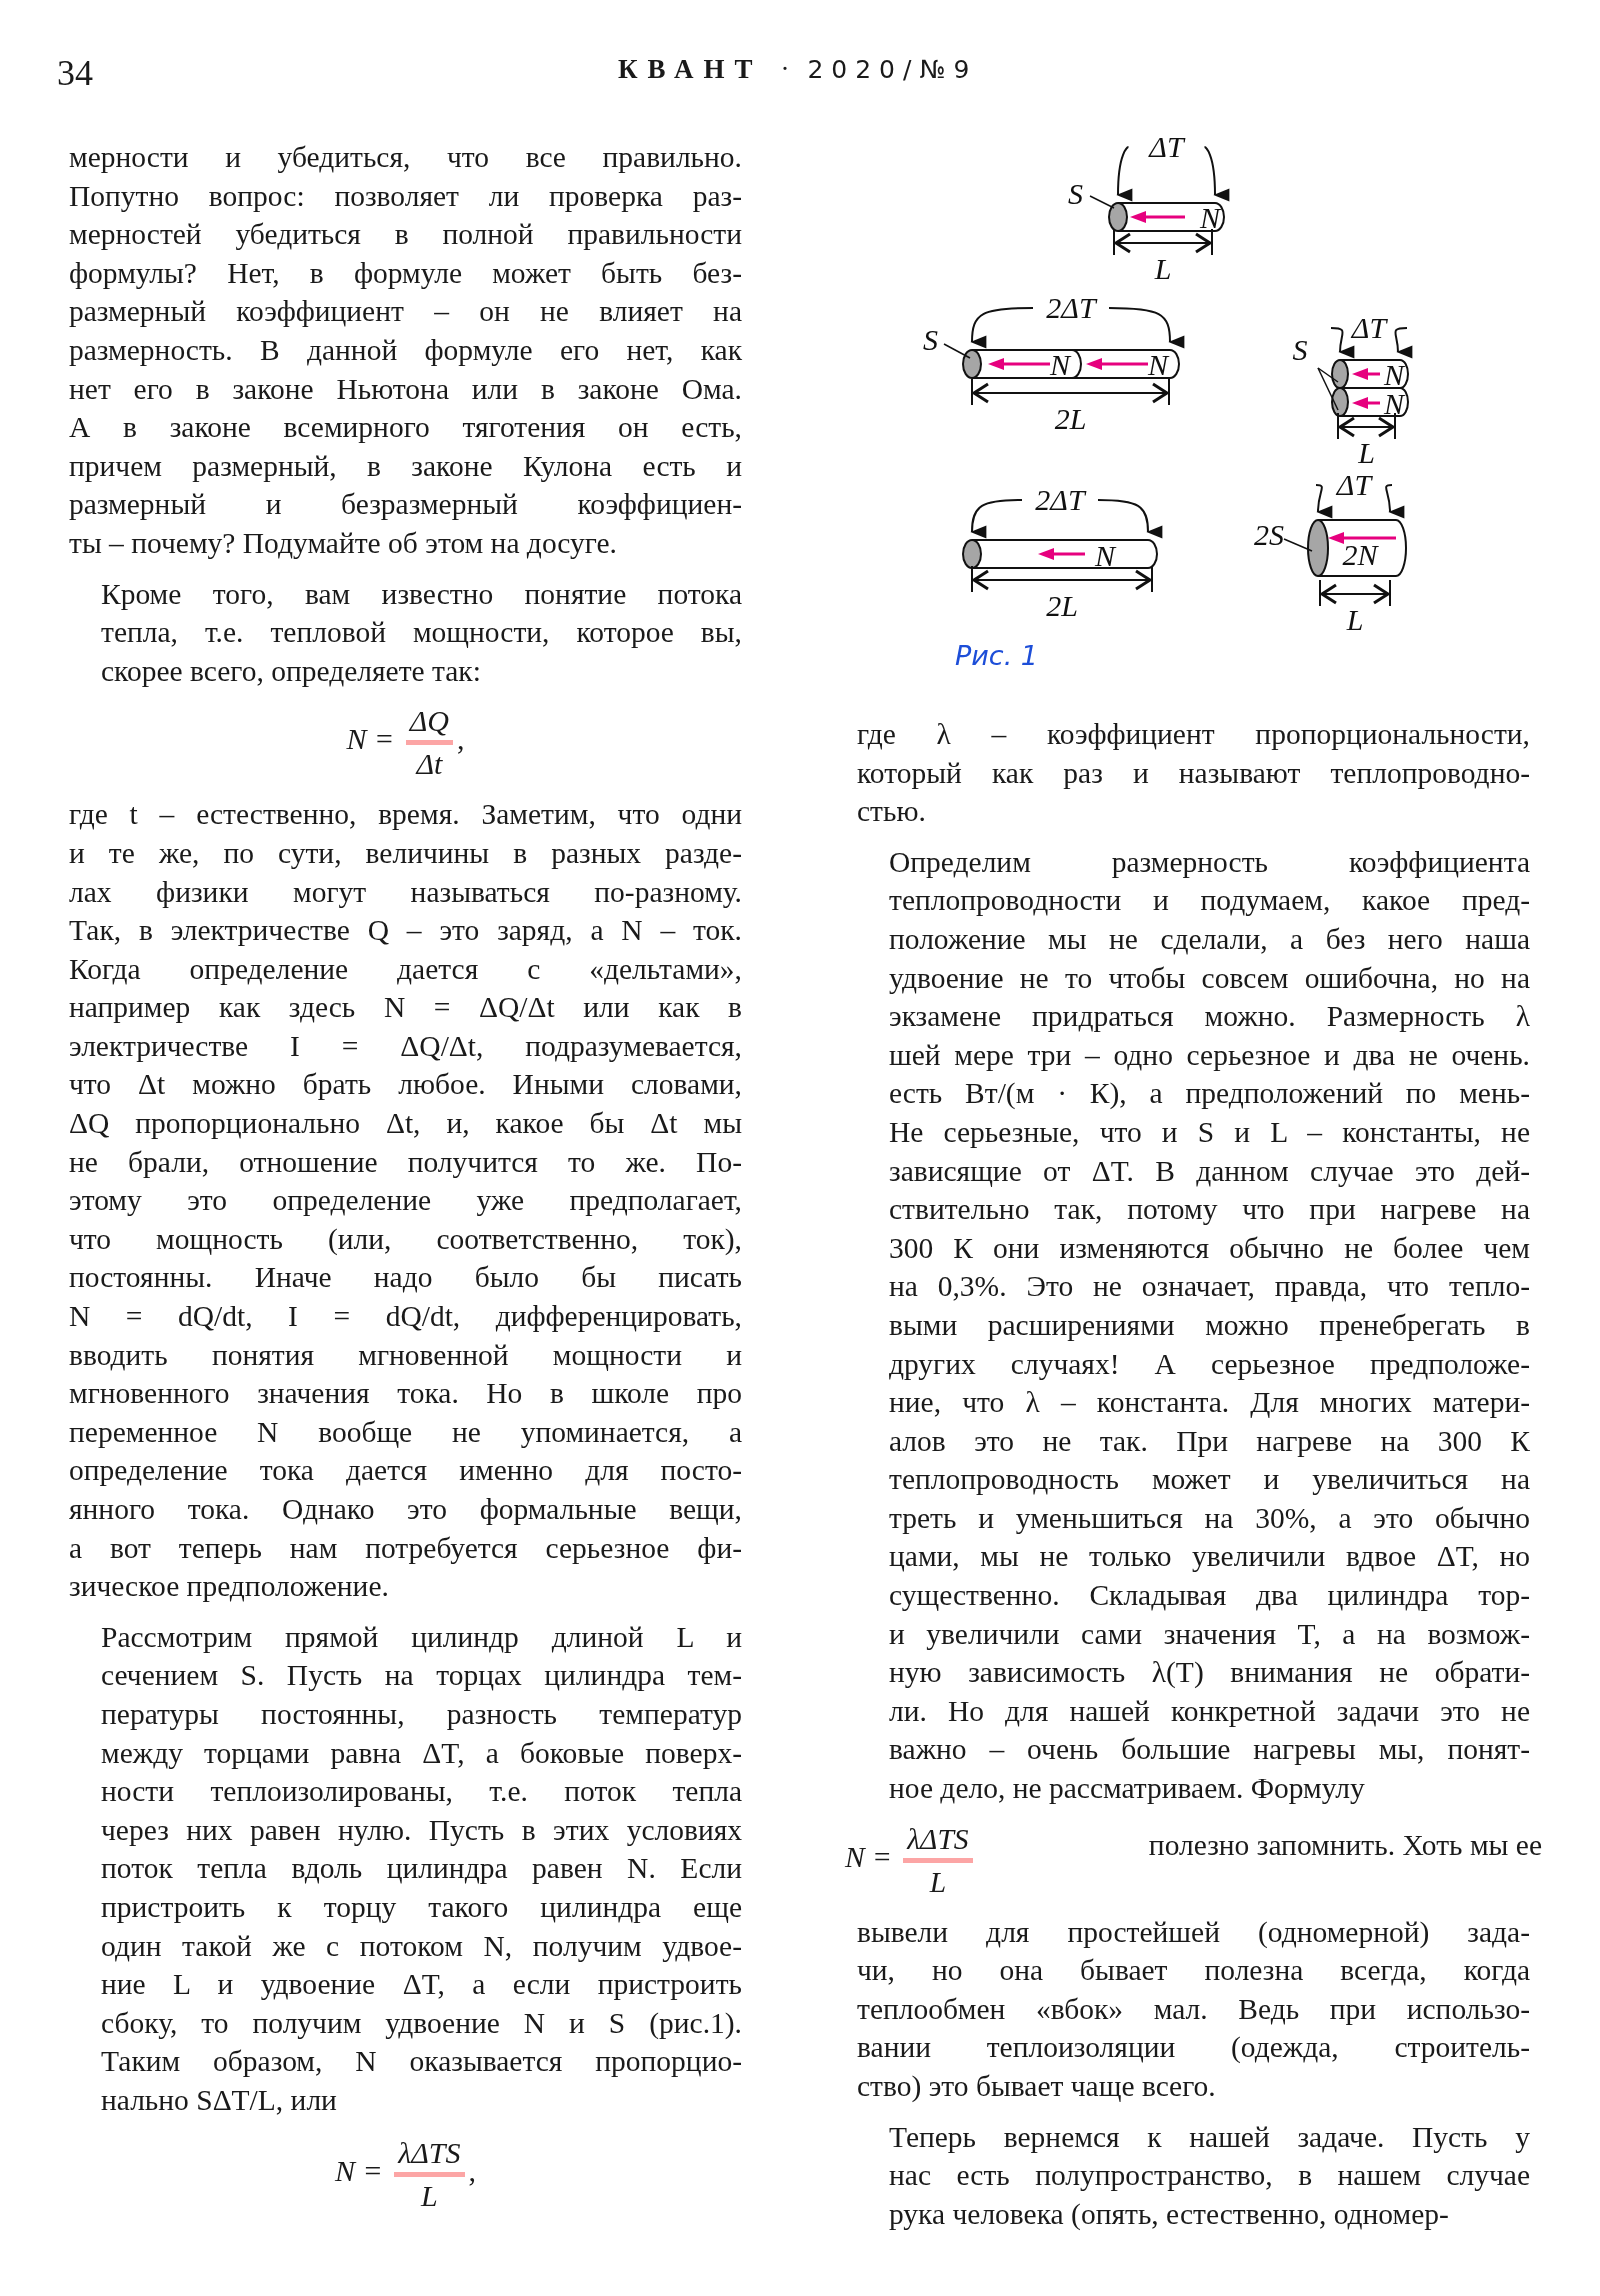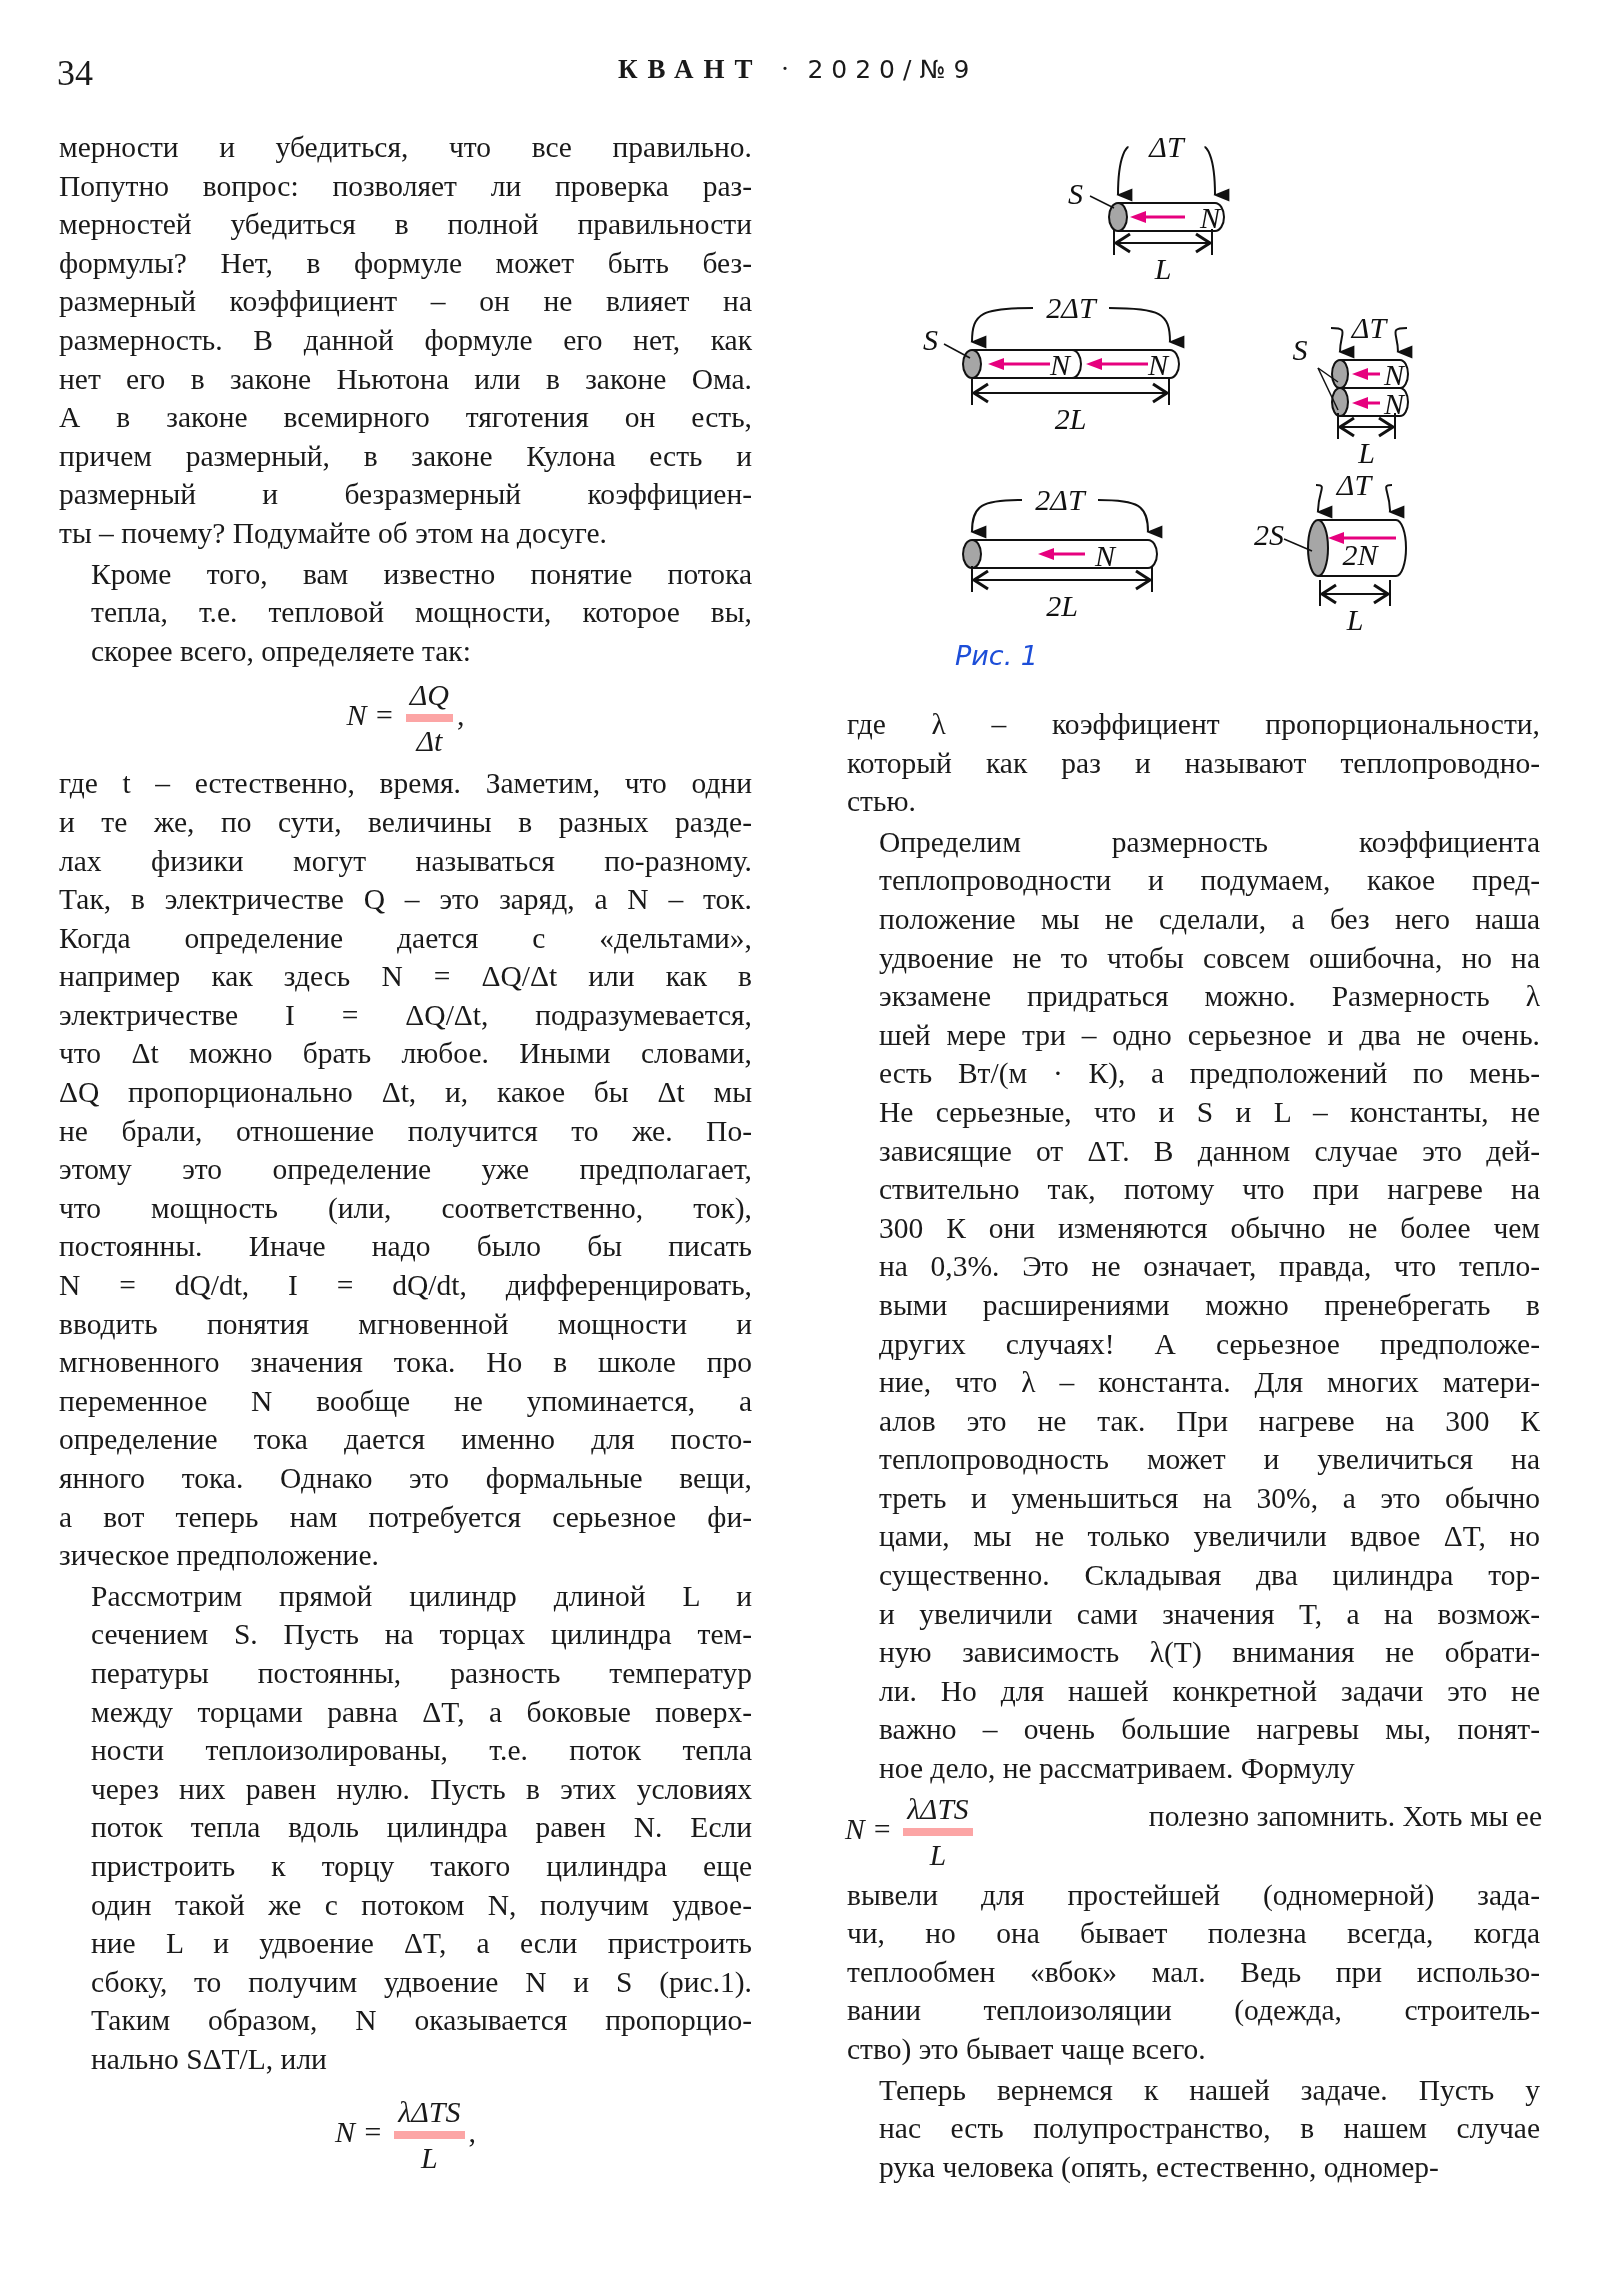--- a/index.html
+++ b/index.html
@@ -7,29 +7,29 @@
          font-family: "Liberation Serif", "DejaVu Serif", serif; color: #1a1a1a; }
   .page-num { position: absolute; left: 57px; top: 52px; font-size: 36px; }
   .running-head { position: absolute; left: 618px; top: 54px; font-size: 27px; letter-spacing: 0; }
   .running-head .mag { font-weight: bold; letter-spacing: 10px; }
   .running-head .dot { margin: 0 18px; }
   .running-head .issue { font-family: "DejaVu Sans", sans-serif; font-size: 25px; letter-spacing: 8px; }
 
   .col { position: absolute; width: 697px; font-size: 29.5px; line-height: 38.6px; text-align: justify; }
   .col-left { left: 57px; top: 126px; }
   .col-right { left: 845px; top: 703px; }
-  .col p { margin: 2px; }
+  .col p { margin: 12px; }
   .col p.indent { text-indent: 32px; }
   .ln { display: block; text-align: justify; text-align-last: justify; white-space: nowrap; }
   .ln.last { text-align-last: left; }
   .m { font-style: italic; }
 
   .formula { text-align: center; margin: 6px 0 4px 0; font-size: 30px; }
   .frac { display: inline-block; vertical-align: middle; text-align: center; margin: 0 4px; }
-  .frac .num { display: block; border-bottom: 8px solid #fca5a5; padding: 0 4px; line-height: 38px; }
+  .frac .num { display: block; border-bottom: 5px solid #fca5a5; padding: 0 4px; line-height: 38px; }
   .frac .den { display: block; line-height: 38px; }
 
   .figure { position: absolute; left: 900px; top: 110px; width: 600px; height: 580px; }
   .figure svg { position: absolute; left: 0; top: 0; overflow: visible; }
   .fig-caption { position: absolute; left: 55px; top: 530px; font-family: "DejaVu Sans", sans-serif;
                  font-style: italic; font-size: 27px; color: #1d4ed8; }
   .lbl { font-family: "Liberation Serif", serif; font-style: italic; font-size: 30px; fill: #111; }
 </style>
 </head>
 <body>

